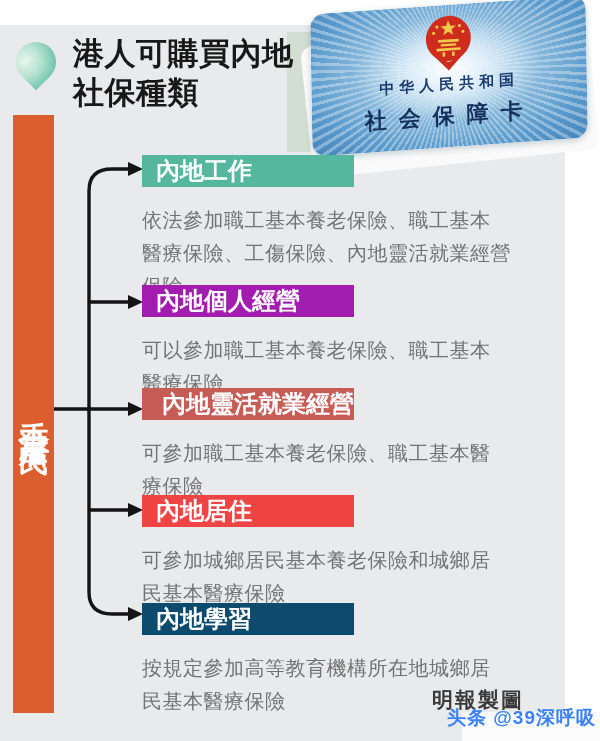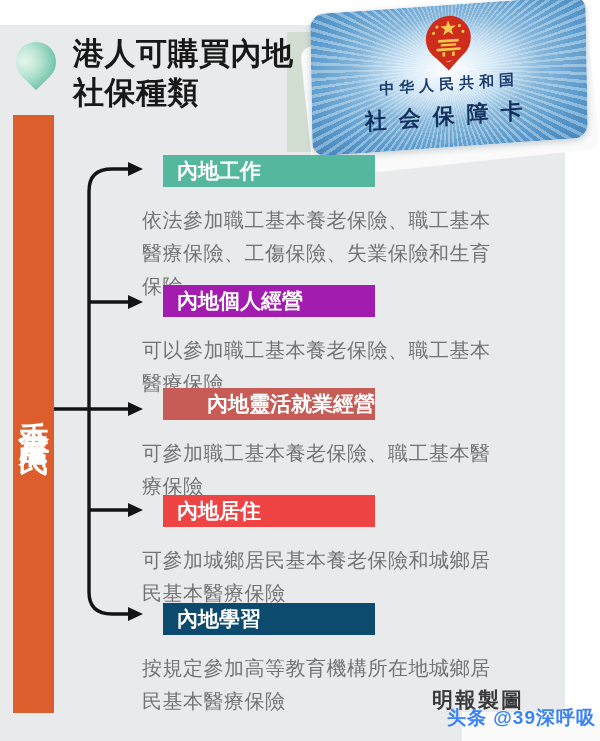--- a/index.html
+++ b/index.html
@@ -48,21 +48,21 @@
             display:flex;align-items:center;justify-content:center;}
   #root-label{writing-mode:vertical-rl;text-orientation:upright;color:#ffffff;font-weight:bold;
               font-size:31px;letter-spacing:9px;}
 
   
   #connector{position:absolute;left:0;top:0;z-index:3;}
 
   
   .sec{position:absolute;left:142px;width:426px;z-index:4;}
   .sec-bar{width:212px;height:32px;box-sizing:border-box;padding-left:14px;
-           color:#ffffff;font-weight:bold;font-size:21px;line-height:32px;white-space:nowrap;margin-left:21px;}
+           color:#ffffff;font-weight:bold;font-size:24px;line-height:32px;white-space:nowrap;}
   .sec-body{margin-top:17px;font-size:20px;line-height:33px;color:#737373;letter-spacing:0.5px;}
   .c0{background:#55b89e;} .c1{background:#a21caf;} .c2{background:#c75b56;text-align:right;}
   .c3{background:#ef4444;} .c4{background:#0c4a6e;}
   #sec-0{top:155px;} #sec-1{top:285px;} #sec-2{top:388px;} #sec-3{top:495px;} #sec-4{top:603px;}
 
   
   #credit{position:absolute;left:142px;top:686px;width:382px;text-align:right;z-index:4;
           font-size:21px;color:#3a3a3a;letter-spacing:2px;font-weight:bold;}
   #watermark{position:absolute;left:400px;top:705px;width:196px;text-align:right;z-index:6;
           font-size:19px;color:#3b82f6;font-weight:bold;letter-spacing:1px;}
@@ -119,21 +119,21 @@
       <polygon points="128,402 143,409 128,416"></polygon>
       <polygon points="128,503 143,510 128,517"></polygon>
       <polygon points="128,607 143,614 128,621"></polygon>
     </g>
   </svg>
 
   <div class="sec" id="sec-0">
     <div class="sec-bar c0">內地工作</div>
     <div class="sec-body">
       <div>依法參加職工基本養老保險、職工基本</div>
-      <div>醫療保險、工傷保險、失業保險和生育</div>
+      <div>醫療保險、工傷保險、內地靈活就業經營</div>
       <div>保險</div>
     </div>
   </div>
 
   <div class="sec" id="sec-1">
     <div class="sec-bar c1">內地個人經營</div>
     <div class="sec-body">
       <div>可以參加職工基本養老保險、職工基本</div>
       <div>醫療保險</div>
     </div>

